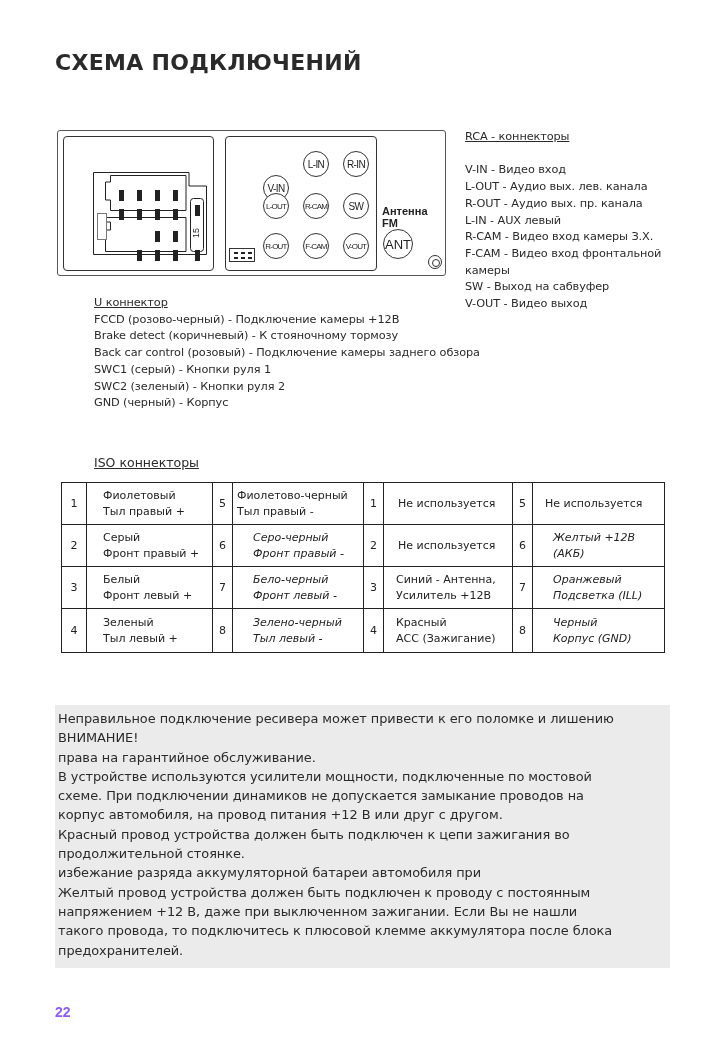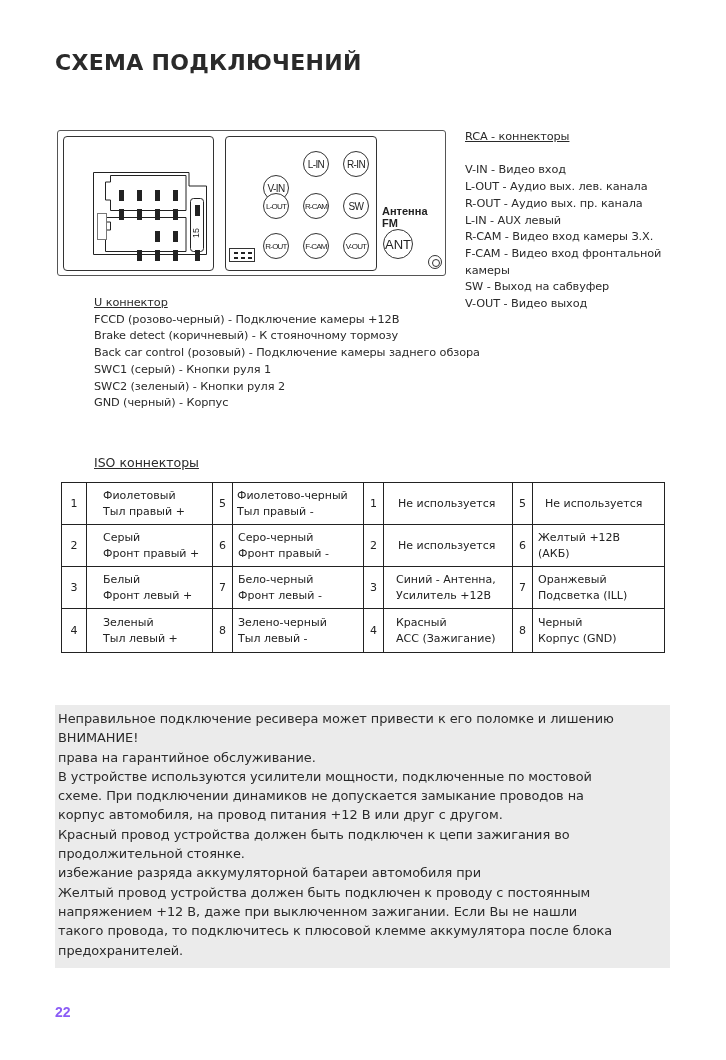--- a/index.html
+++ b/index.html
@@ -36,21 +36,21 @@
   .text-block .heading { text-decoration: underline; }
   .iso-heading { position: absolute; left: 94px; top: 455px; font-size: 12.5px; text-decoration: underline; color: #2a2a2a; }
 
   
   .iso-table { position: absolute; left: 61px; top: 482px; border-collapse: collapse; table-layout: fixed; }
   .iso-table td { border: 1px solid #222; font-size: 11px; line-height: 16px; color: #222; vertical-align: middle; padding: 0; }
   .iso-table .hdr { height: 24px; text-align: center; font-size: 16.5px; letter-spacing: 0.3px; }
   .iso-table .num { text-align: center; }
   .iso-table .desc { padding-left: 16px; }
   .iso-table .desc.tight { padding-left: 12px; }
-  .iso-table .desc.indent { padding-left: 5px; }
+  .iso-table .desc.indent { padding-left: 20px; font-style: italic; }
   .iso-table .desc.center { padding-left: 14px; }
   .iso-table tr.row { height: 42px; }
   .iso-table tr.row.last { height: 44px; }
   .iso-table tr.row .l2 { display: block; }
 
   
   .warning { position: absolute; left: 55px; top: 705px; width: 615px; height: 263px; background: #ebebeb;
     padding: 4px 0 0 3px; font-size: 12.9px; line-height: 19.3px; color: #2a2a2a; letter-spacing: -0.05px; }
   .warning p { margin: 0; }
 

